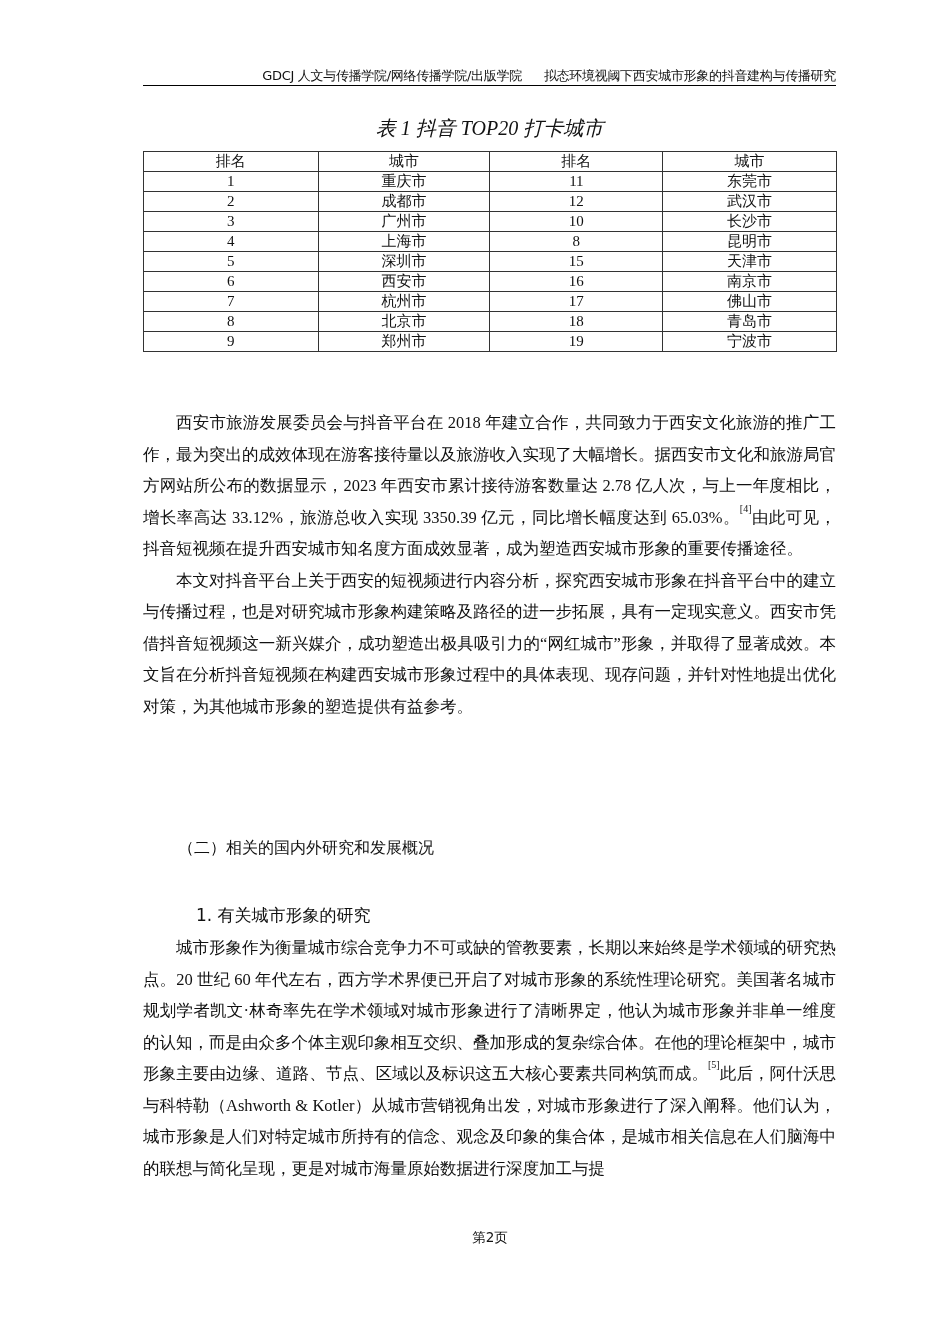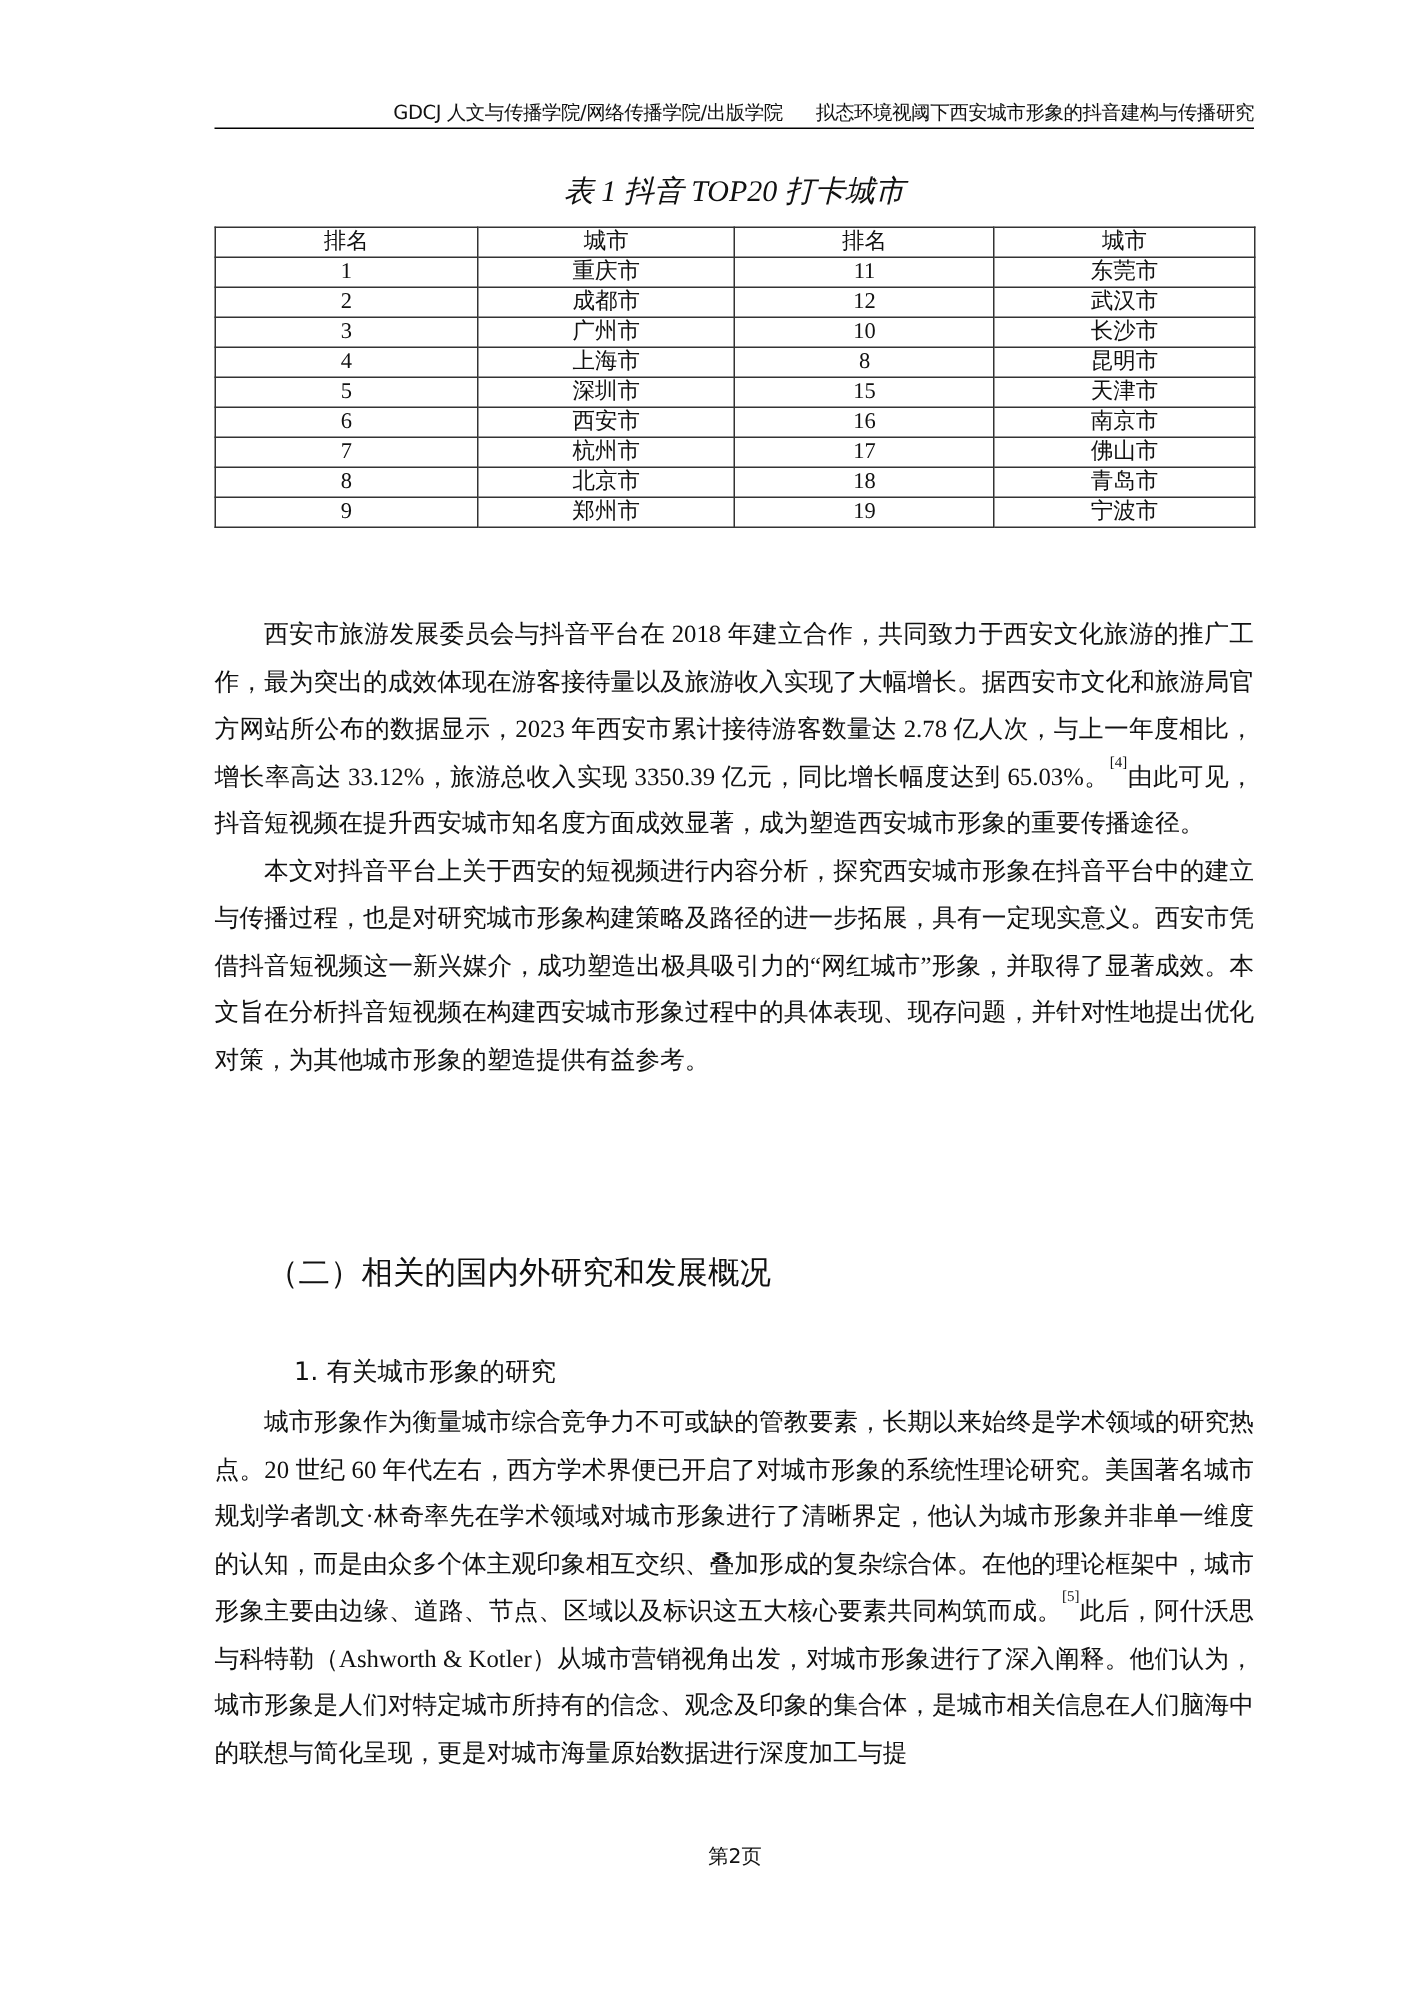--- a/index.html
+++ b/index.html
@@ -11,21 +11,21 @@
   .caption { position:absolute; left:143px; width:693px; top:118px; text-align:center;
              font-family:"Liberation Serif", serif; font-size:20px; line-height:20px;font-style:italic; }
   table.t { position:absolute; left:143px; top:151px; width:694px; border-collapse:collapse;
             font-family:"Liberation Serif", serif; font-size:15px;border-radius:12px; }
   table.t td, table.t th { border:1px solid #333; height:19px; padding:0; line-height:19px;
             text-align:center; font-weight:normal; }
   .body-text { position:absolute; left:143px; width:693px; font-family:"Liberation Serif", serif;
                font-size:16.5px; line-height:31.5px; text-align:justify; }
   .body-text p { margin:0; text-indent:2em; }
   sup { font-size:10px; vertical-align:top; line-height:10px; position:relative; top:2px; }
-  .h2 { position:absolute; left:178px; top:832px; font-family:"DejaVu Sans", sans-serif; font-size:21px; line-height:32px; }
+  .h2 { position:absolute; left:178px; top:832px; font-family:"DejaVu Sans", sans-serif; font-size:16px; line-height:32px; }
   .h3 { position:absolute; left:176px; top:902px; font-family:"DejaVu Sans", sans-serif; font-size:17px; line-height:26px;margin-left:20px; }
   .pageno { position:absolute; left:0; width:980px; top:1229px; text-align:center; font-family:"DejaVu Sans", sans-serif; font-size:13.5px; }
 </style>
 </head>
 <body>
 
 <div class="hdr"><span>GDCJ 人文与传播学院/网络传播学院/出版学院</span><span style="display:inline-block;width:22px"></span><span>拟态环境视阈下西安城市形象的抖音建构与传播研究</span></div>
 <div class="hdr-rule"></div>
 
 <div class="caption">表 1  抖音 TOP20 打卡城市</div>

